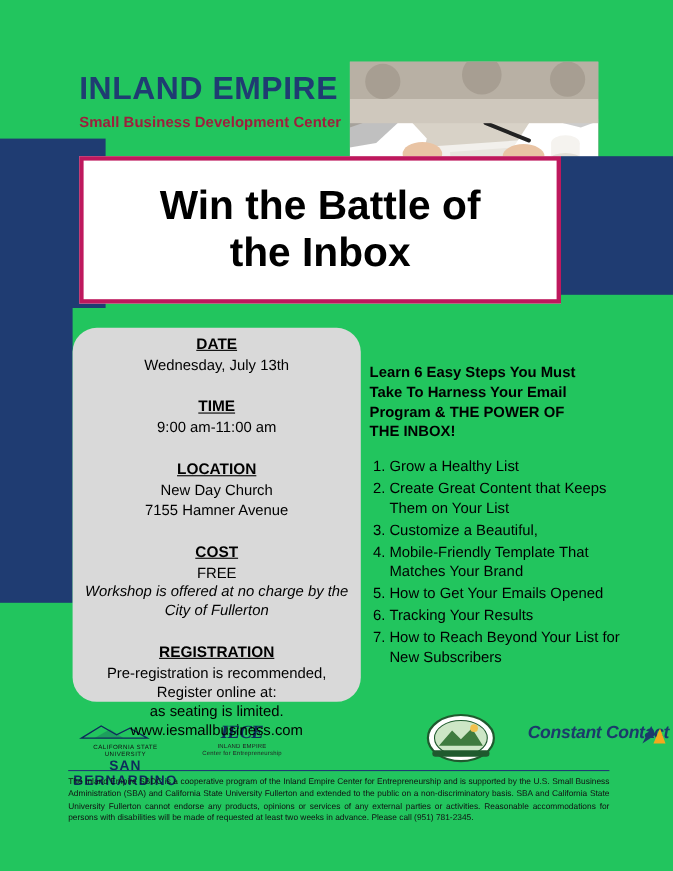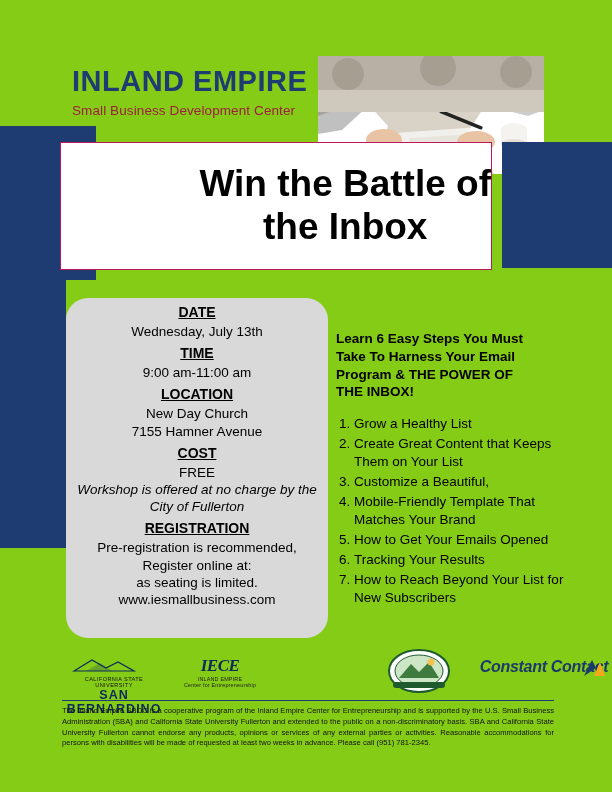--- a/index.html
+++ b/index.html
@@ -13,21 +13,21 @@
     font-family: "Liberation Sans", sans-serif;
     color: #000000;
     position: relative;
     overflow: hidden;
   }
   .page {
     position: absolute;
     left: 0; top: 0;
     width: 612px;
     height: 792px;
-    background: #84cc16;
+    background: #22c55e;
   }
 
   
   .header {
     position: absolute;
     left: 0; top: 0;
     width: 612px;
     height: 150px;
   }
   .logo-block {
@@ -40,50 +40,50 @@
     font-size: 29px;
     font-weight: bold;
     color: #1f3c72;
     letter-spacing: 0.5px;
     line-height: 1.05;
     font-family: "Liberation Sans", sans-serif;
   }
   .logo-sub {
     margin-top: 7px;
     font-size: 13.5px;
-    font-weight: normal;
+    font-weight: bold;
     color: #9e1f3d;
     letter-spacing: 0.1px;
   }
 
   
   .photo {
     position: absolute;
     left: 318px;
     top: 56px;
     width: 226px;
     height: 118px;
     overflow: hidden;
     background: #b9b2a8;
   }
   .photo svg { display: block; }
 
   
   .title-banner {
     position: absolute;
-    left: 60px;
+    left: 72px;
     top: 142px;
     width: 430px;
     height: 126px;
     background: #ffffff;
-    border: 1px solid #be185d;
+    border: 4px solid #be185d;
     box-shadow: 0 0 0 0 rgba(0,0,0,0);
     display: flex;
     align-items: center;
-    justify-content: flex-end;
+    justify-content: center;
     z-index: 5;
   }
   .title-text {
     font-size: 37px;
     font-weight: bold;
     text-align: center;
     line-height: 1.16;
     color: #000;
     font-family: "Liberation Sans", sans-serif;
   }
@@ -132,21 +132,21 @@
     width: 262px;
     z-index: 6;
     text-align: center;
     font-size: 13.5px;
     line-height: 1.28;
   }
   .det-label {
     font-weight: bold;
     text-decoration: underline;
     font-size: 14px;
-    margin-top: 5px;
+    margin-top: 21px;
     margin-bottom: 1px;
   }
   .det-label.first { margin-top: 10px; }
   .det-value { font-size: 13.5px; }
   .det-value.italic { font-style: italic; }
 
   
   .right-col {
     position: absolute;
     left: 336px;

